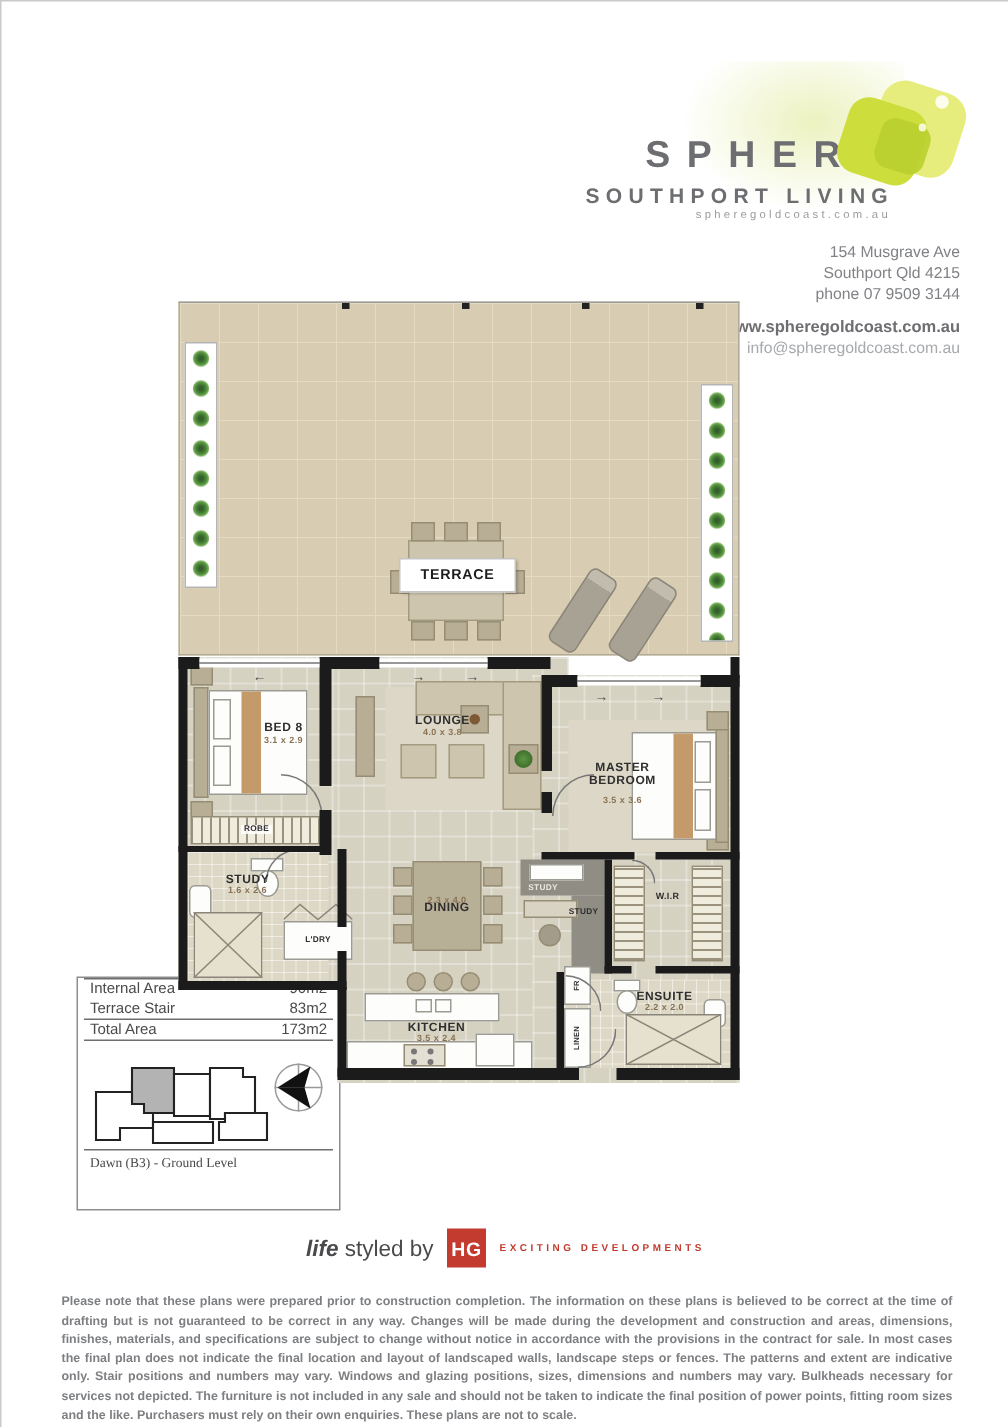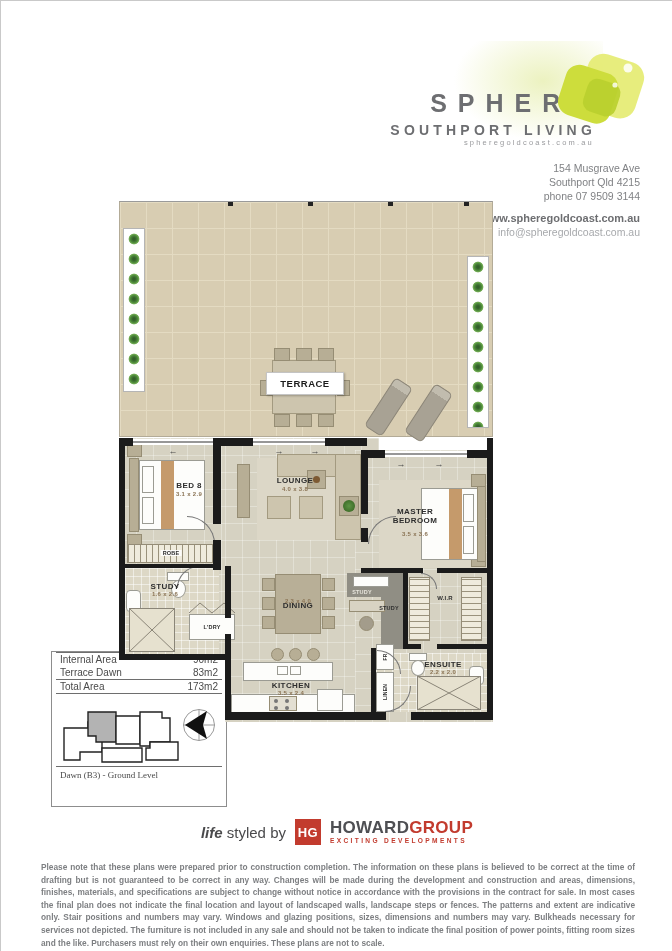--- a/index.html
+++ b/index.html
@@ -299,21 +299,21 @@
     <div class="dm" style="left:324px;top:474px">2.2 x 2.0</div>
   </div>
 
   <div class="infobox">
     <div class="ib-line"></div>
     <div class="ib-row">
       <span>Internal Area</span>
       <span>90m2</span>
     </div>
     <div class="ib-row">
-      <span>Terrace Dawn</span>
+      <span>Terrace Stair</span>
       <span>83m2</span>
     </div>
     <div class="ib-line"></div>
     <div class="ib-row">
       <span>Total Area</span>
       <span>173m2</span>
     </div>
     <div class="ib-line"></div>
     <div class="ib-key">
       <svg style="position:absolute;left:4px;top:4px" width="128" height="66" viewBox="0 0 128 66">
@@ -334,21 +334,20 @@
     </div>
     <div class="ib-line"></div>
     <div class="ib-foot">Dawn (B3) - Ground Level</div>
   </div>
 
   <div class="howard">
     <div class="hw-wrap">
       <span class="hw-life"><b>life</b> <span>styled by</span></span>
       <span class="hg-sq">HG</span>
       <span class="hw-name">
-        <span class="hw-top"><span class="hwd">HOWARD</span><span class="grp">GROUP</span></span>
         <div class="hw-sub">EXCITING DEVELOPMENTS</div>
       </span>
     </div>
   </div>
 
   <p class="disclaimer">Please note that these plans were prepared prior to construction completion. The information on these plans is believed to be correct at the time of drafting but is not guaranteed to be correct in any way. Changes will be made during the development and construction and areas, dimensions, finishes, materials, and specifications are subject to change without notice in accordance with the provisions in the contract for sale. In most cases the final plan does not indicate the final location and layout of landscaped walls, landscape steps or fences. The patterns and extent are indicative only. Stair positions and numbers may vary. Windows and glazing positions, sizes, dimensions and numbers may vary. Bulkheads necessary for services not depicted. The furniture is not included in any sale and should not be taken to indicate the final position of power points, fitting room sizes and the like. Purchasers must rely on their own enquiries. These plans are not to scale.</p>
 
 </div>
 
 </body></html>

